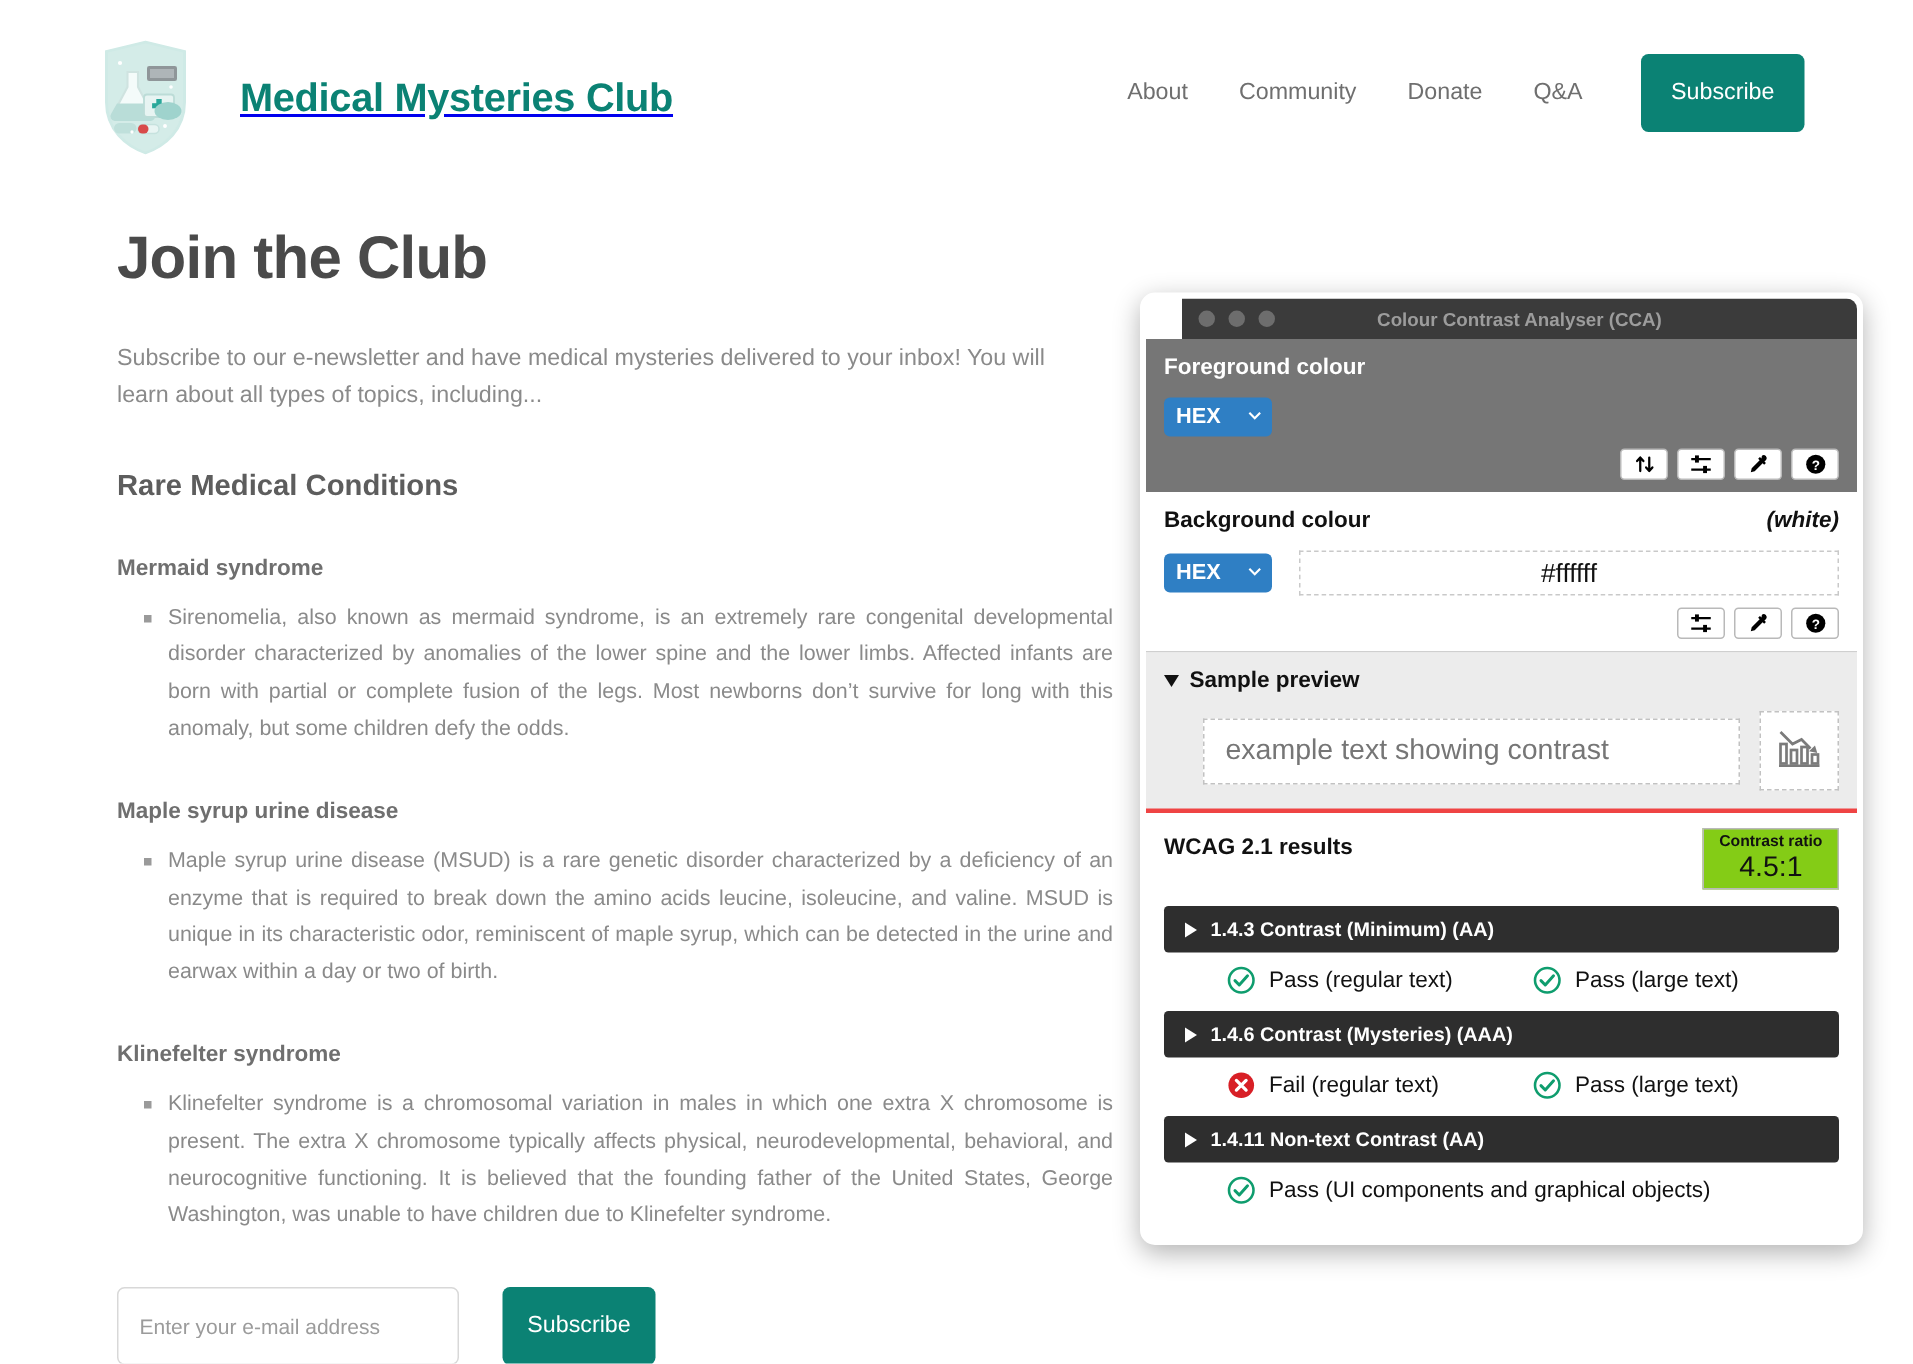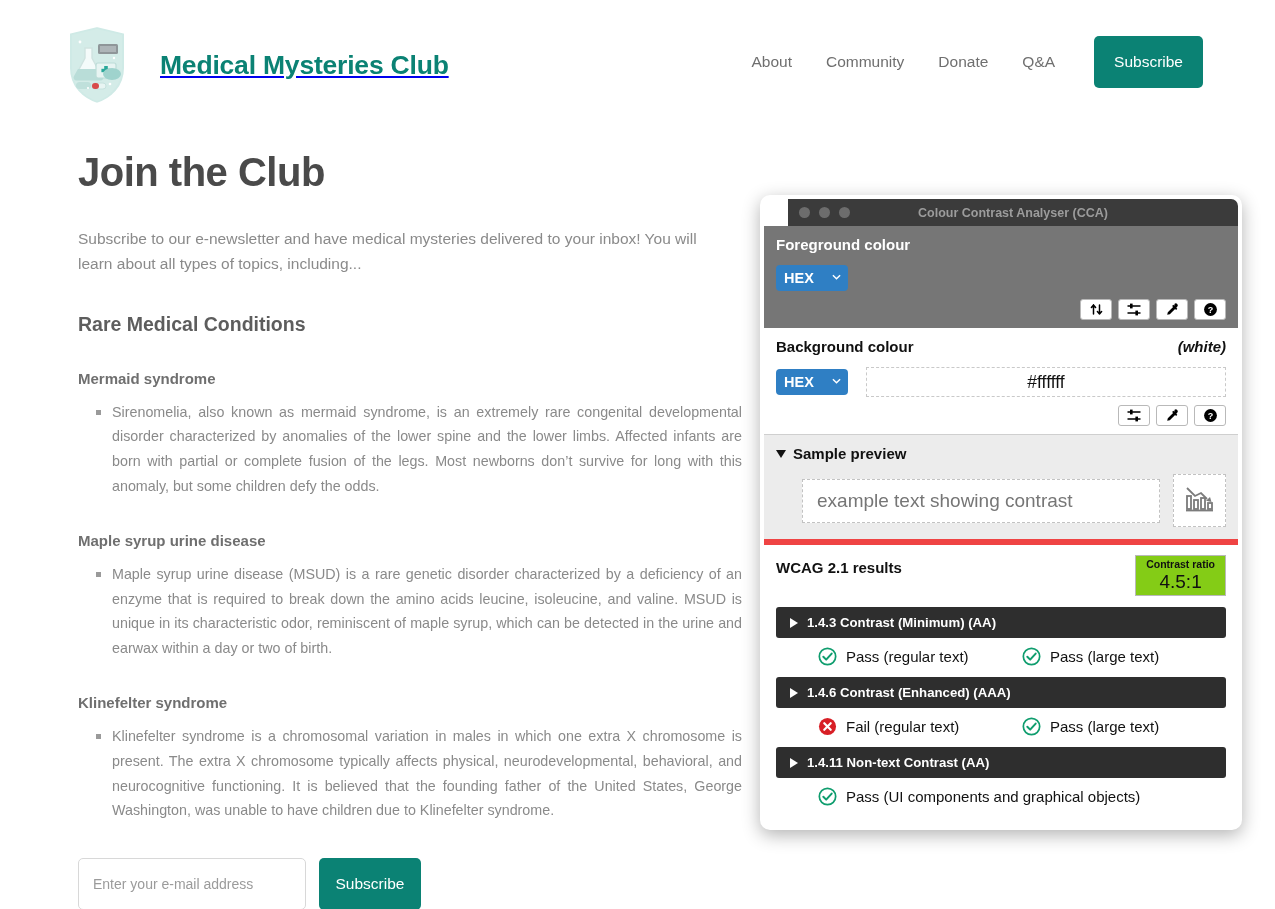--- a/index.html
+++ b/index.html
@@ -69,21 +69,21 @@
     text-align: justify; padding-left: 16px;
     width: 646px;
   }
   ul.cond-list li::before {
     content: ""; position: absolute; left: 0; top: 10px;
     width: 5px; height: 5px; background: #9a9a9a;
   }
 
   
   .subscribe-form {
-    margin-top: 35px; display: flex; align-items: flex-start; gap: 13px;
+    margin-top: 35px; display: flex; align-items: flex-start; gap: 29px;
   }
   .email-input {
     width: 228px; height: 52px;
     border: 1px solid #d8d8d8; border-radius: 5px;
     padding: 0 14px; font-size: 14px; color: #555;
     font-family: "Liberation Sans", sans-serif;
     background: #ffffff;
   }
   .email-input::placeholder { color: #9b9b9b; }
   .form-subscribe {
@@ -167,21 +167,21 @@
   .bg-panel {
     background: #ffffff; padding: 10px 12px 8px 12px; flex: 0 0 auto;
     border-bottom: 1px solid #cfcfcf;
   }
   .bg-head { display: flex; align-items: baseline; justify-content: space-between; }
   .white-note { font-size: 15px; font-style: italic; font-weight: 700; color: #111; margin-left: 25px; }
 
   
   .preview-panel {
     background: #ececec; padding: 10px 12px 12px 12px; flex: 0 0 auto;
-    border-bottom: 6px solid #ef4444;
+    border-bottom: 3px solid #ef4444;
   }
   .disclosure { display: flex; align-items: center; gap: 7px; }
   .tri-down { width: 0;height:0;border-left:5.5px solid transparent;border-right:5.5px solid transparent;border-top:8px solid #111; }
   .preview-row { display: flex; align-items: center; gap: 13px; margin-top: 12px; padding-left: 26px; }
   .preview-text-box {
     flex: 1; height: 44px;
     border: 1px dashed #c2c2c2; background: #ffffff;
     display: flex; align-items: center; padding: 0 14px;
     font-size: 19px; color: #767676;
   }
@@ -422,21 +422,21 @@
         <svg class="res-ico" viewBox="0 0 20 20">
           <circle cx="10" cy="10" r="8.6" fill="none" stroke="#0f9d6e" stroke-width="1.8"></circle>
           <path d="M5.6 10.3l3 3 5.8-6.4" fill="none" stroke="#0f9d6e" stroke-width="2.1" stroke-linecap="round" stroke-linejoin="round"></path>
         </svg>
         <span class="result-text">Pass (large text)</span>
       </div>
     </div>
 
     <div class="criterion">
       <span class="tri-right"></span>
-      <span class="criterion-label">1.4.6 Contrast (Enhanced) (AAA)</span>
+      <span class="criterion-label">1.4.6 Contrast (Mysteries) (AAA)</span>
     </div>
     <div class="result-row">
       <div class="result-item">
         <svg class="res-ico" viewBox="0 0 20 20">
           <circle cx="10" cy="10" r="9" fill="#d81f26"></circle>
           <path d="M6.6 6.6l6.8 6.8M13.4 6.6l-6.8 6.8" stroke="#fff" stroke-width="2.3" stroke-linecap="round"></path>
         </svg>
         <span class="result-text">Fail (regular text)</span>
       </div>
       <div class="result-item">

